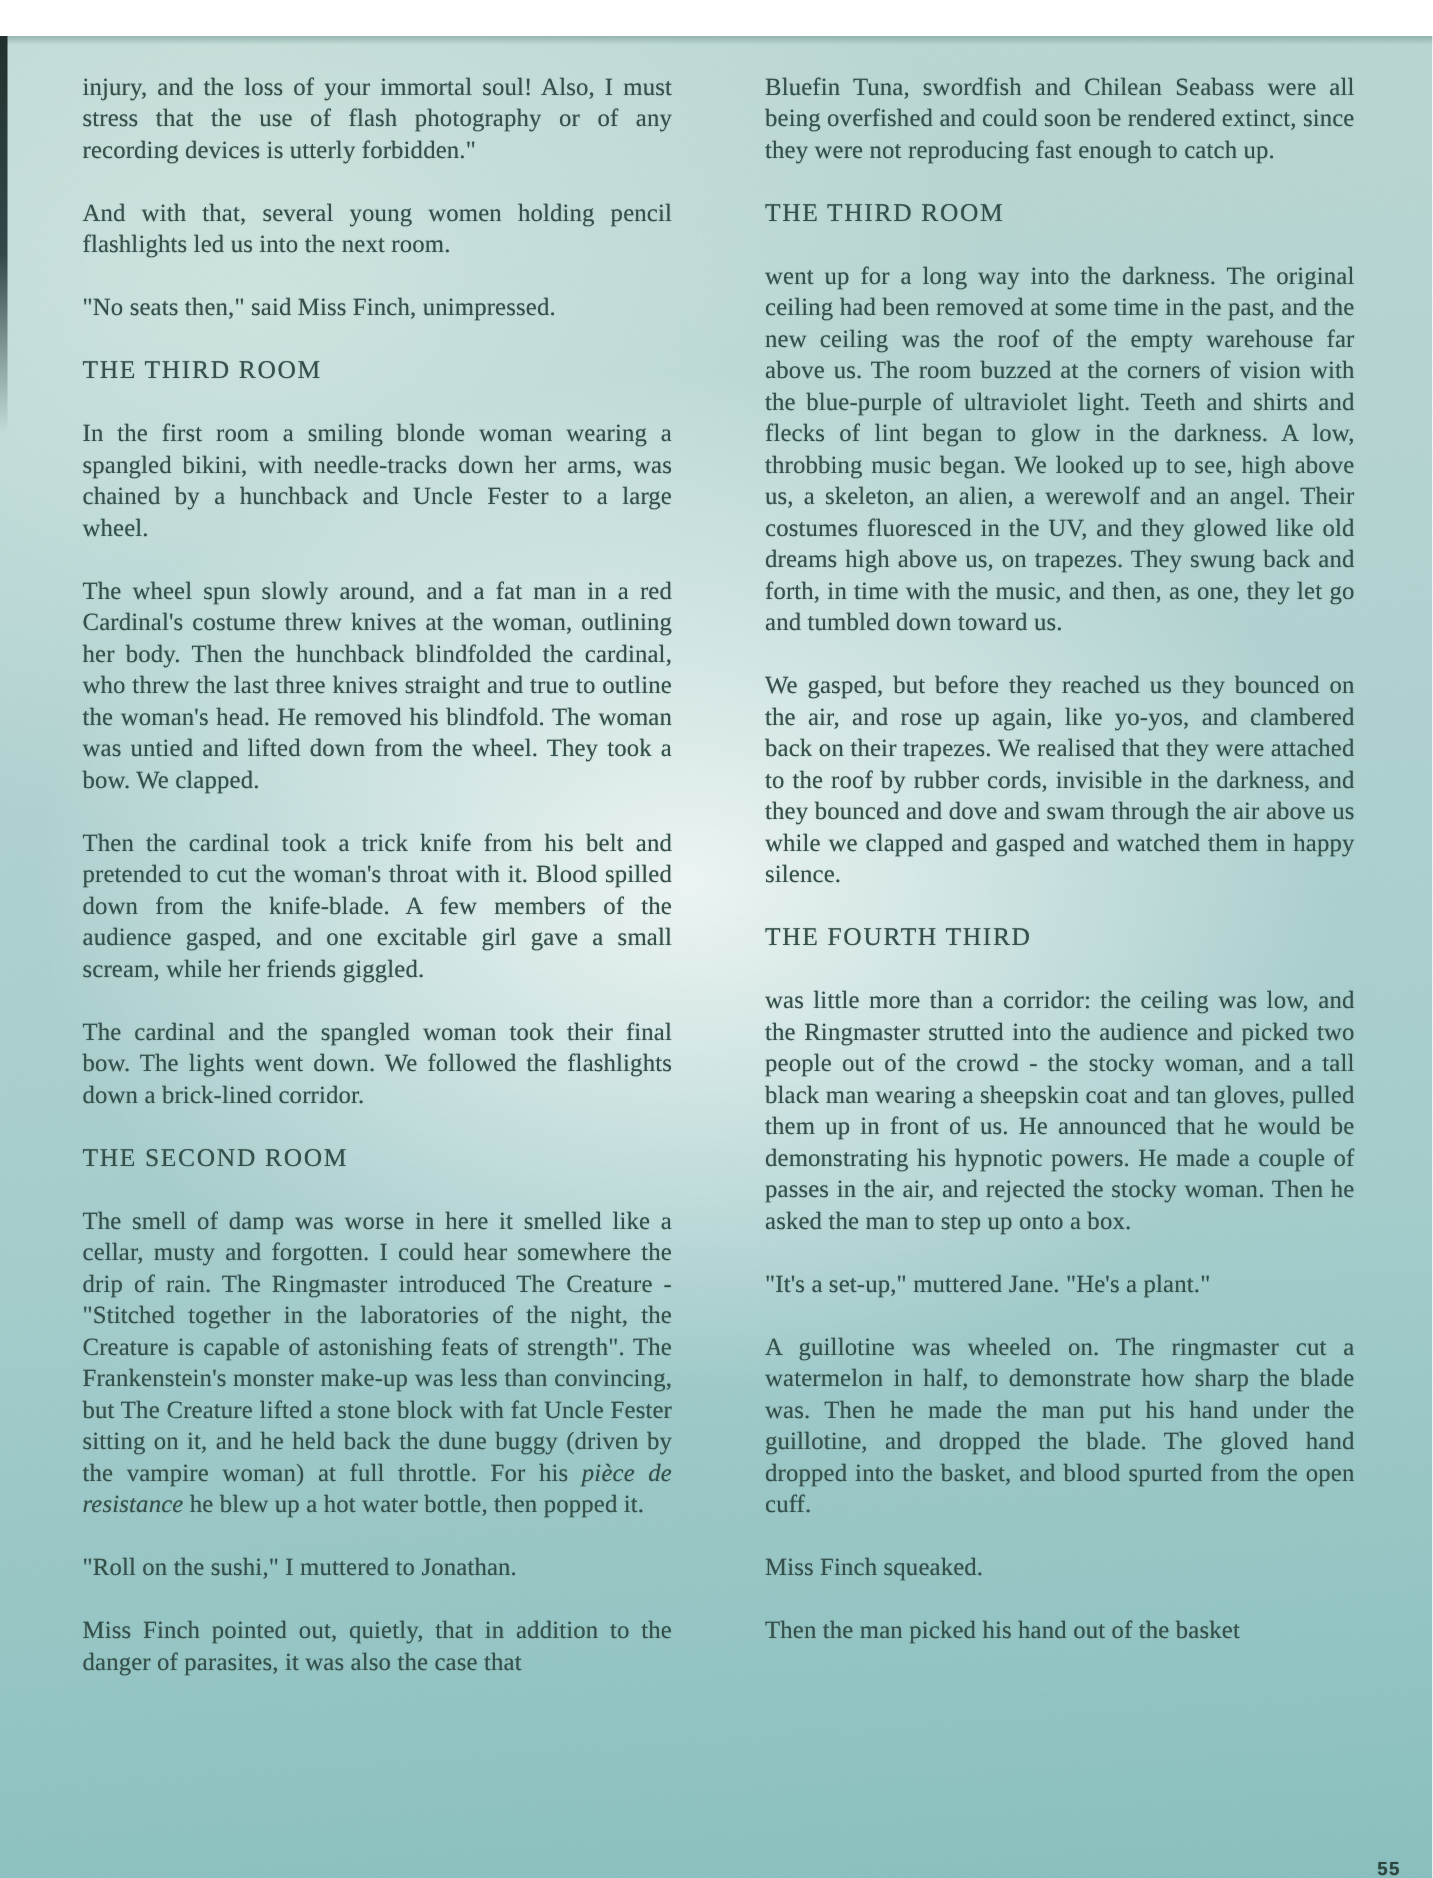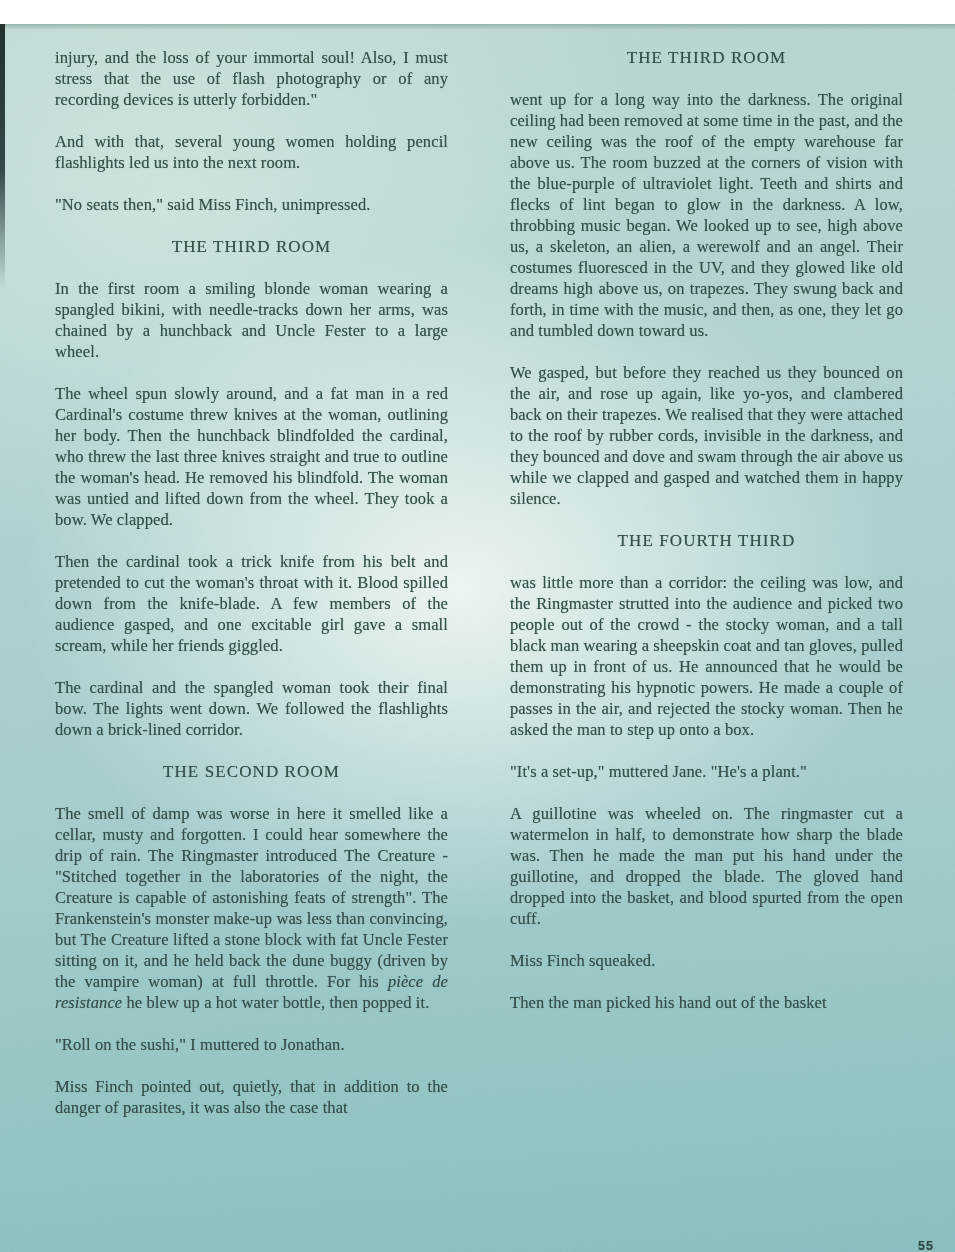--- a/index.html
+++ b/index.html
@@ -61,21 +61,21 @@
     margin: 21px 0 0 0;
     text-shadow: 0 0 0.8px rgba(53,80,74,0.55);
   }
   .col p:first-child, .col h2:first-child {
     margin-top: 0;
   }
   .col h2 {
     font-size: 17px;
     font-weight: normal;
     letter-spacing: 1.1px;
-    text-align: center;
+    text-align: left;
   }
   .page-number {
     position: absolute;
     right: 21px;
     bottom: 23px;
     font-family: "Liberation Sans", sans-serif;
     font-size: 12.5px;
     font-weight: bold;
     letter-spacing: 1px;
     color: #2c473f;
@@ -109,20 +109,21 @@
       <p>The wheel spun slowly around, and a fat man in a red Cardinal's costume threw knives at the woman, outlining her body. Then the hunchback blindfolded the cardinal, who threw the last three knives straight and true to outline the woman's head. He removed his blindfold. The woman was untied and lifted down from the wheel. They took a bow. We clapped.</p>
       <p>Then the cardinal took a trick knife from his belt and pretended to cut the woman's throat with it. Blood spilled down from the knife-blade. A few members of the audience gasped, and one excitable girl gave a small scream, while her friends giggled.</p>
       <p>The cardinal and the spangled woman took their final bow. The lights went down. We followed the flashlights down a brick-lined corridor.</p>
       <h2>THE SECOND ROOM</h2>
       <p><span>The smell of damp was worse in here it smelled like a cellar, musty and forgotten. I could hear somewhere the drip of rain. The Ringmaster introduced The Creature - "Stitched together in the laboratories of the night, the Creature is capable of astonishing feats of strength". The Frankenstein's monster make-up was less than convincing, but The Creature lifted a stone block with fat Uncle Fester sitting on it, and he held back the dune buggy (driven by the vampire woman) at full throttle. For his </span><i>pièce de resistance</i><span> he blew up a hot water bottle, then popped it.</span></p>
       <p>"Roll on the sushi," I muttered to Jonathan.</p>
       <p>Miss Finch pointed out, quietly, that in addition to the danger of parasites, it was also the case that</p>
     </div>
 
     <div class="col">
+      <p>Bluefin Tuna, swordfish and Chilean Seabass were all being overfished and could soon be rendered extinct, since they were not reproducing fast enough to catch up.</p>
       <h2>THE THIRD ROOM</h2>
       <p>went up for a long way into the darkness. The original ceiling had been removed at some time in the past, and the new ceiling was the roof of the empty warehouse far above us. The room buzzed at the corners of vision with the blue-purple of ultraviolet light. Teeth and shirts and flecks of lint began to glow in the darkness. A low, throbbing music began. We looked up to see, high above us, a skeleton, an alien, a werewolf and an angel. Their costumes fluoresced in the UV, and they glowed like old dreams high above us, on trapezes. They swung back and forth, in time with the music, and then, as one, they let go and tumbled down toward us.</p>
       <p>We gasped, but before they reached us they bounced on the air, and rose up again, like yo-yos, and clambered back on their trapezes. We realised that they were attached to the roof by rubber cords, invisible in the darkness, and they bounced and dove and swam through the air above us while we clapped and gasped and watched them in happy silence.</p>
       <h2>THE FOURTH THIRD</h2>
       <p>was little more than a corridor: the ceiling was low, and the Ringmaster strutted into the audience and picked two people out of the crowd - the stocky woman, and a tall black man wearing a sheepskin coat and tan gloves, pulled them up in front of us. He announced that he would be demonstrating his hypnotic powers. He made a couple of passes in the air, and rejected the stocky woman. Then he asked the man to step up onto a box.</p>
       <p>"It's a set-up," muttered Jane. "He's a plant."</p>
       <p>A guillotine was wheeled on. The ringmaster cut a watermelon in half, to demonstrate how sharp the blade was. Then he made the man put his hand under the guillotine, and dropped the blade. The gloved hand dropped into the basket, and blood spurted from the open cuff.</p>
       <p>Miss Finch squeaked.</p>
       <p>Then the man picked his hand out of the basket</p>
     </div>

